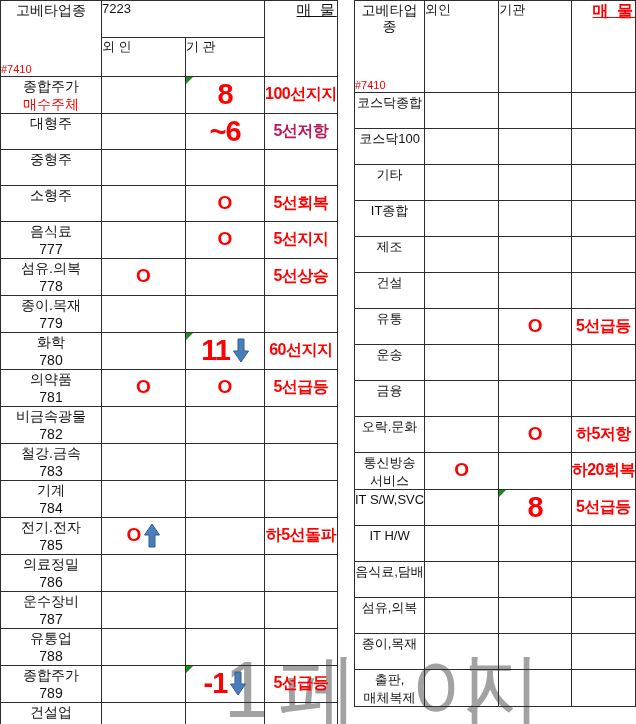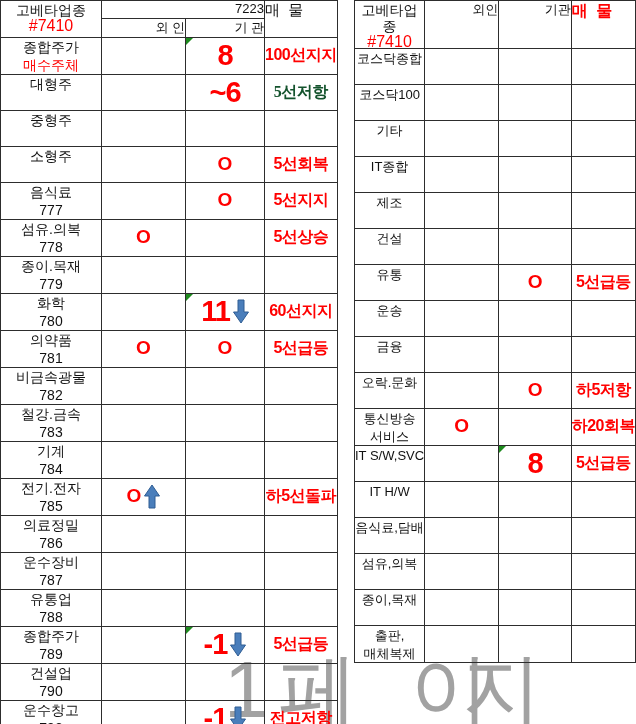--- a/index.html
+++ b/index.html
@@ -14,23 +14,23 @@
   table.sheet{
     position:absolute;top:0;z-index:1;border-collapse:collapse;table-layout:fixed;
     background:transparent;
   }
   table.sheet td{
     border:1px solid #2d2d2d;padding:0;position:relative;vertical-align:top;
     overflow:visible;background:transparent;
   }
   
   .hdr-title{font-size:14px;text-align:center;padding-top:2px;line-height:16px;color:#111;font-family:Liberation Mono, monospace;}
-  .hdr-code{font-size:16px;text-align:center;line-height:13px;}
-  td.grouphead,td.colhead{text-align:right;vertical-align:middle;font-size:13px;}
-  td.sellhead{text-align:left;vertical-align:middle;font-size:15px;letter-spacing:2px;}
+  .hdr-code{font-size:11px;text-align:left;line-height:13px;margin-top:44px;}
+  td.grouphead,td.colhead{text-align:left;vertical-align:middle;font-size:13px;}
+  td.sellhead{text-align:right;vertical-align:middle;font-size:15px;letter-spacing:2px;text-decoration:underline;}
   td.sellhead.red{font-weight:bold;font-size:16px;}
   
   td.namecell{text-align:center;}
   .nline{font-size:14px;line-height:17px;padding-top:1px;white-space:nowrap;}
   .t-right .nline{font-size:13px;}
   
   td.valcell{vertical-align:middle;}
   .cellflex{display:flex;align-items:center;justify-content:center;gap:3px;height:34px;}
   .omark{font-weight:800;font-size:19px;}
   .bignum{font-weight:bold;font-size:29px;letter-spacing:-1px;line-height:29px;}
@@ -90,21 +90,21 @@
             <td class="namecell">
               <div class="nline">대형주</div>
             </td>
             <td class="valcell"></td>
             <td class="valcell">
               <div class="cellflex">
                 <span class="bignum" style="color: rgb(255, 0, 0);">~6</span>
               </div>
             </td>
             <td class="valcell">
-              <div class="sell cellflex" style="color: #14532d; font-family: Liberation Serif, serif;">5선저항</div>
+              <div class="sell cellflex" style="color: #be185d;">5선저항</div>
             </td>
           </tr>
           <tr style="height: 36px;">
             <td class="namecell">
               <div class="nline">중형주</div>
             </td>
             <td class="valcell"></td>
             <td class="valcell"></td>
             <td class="valcell"></td>
           </tr>

